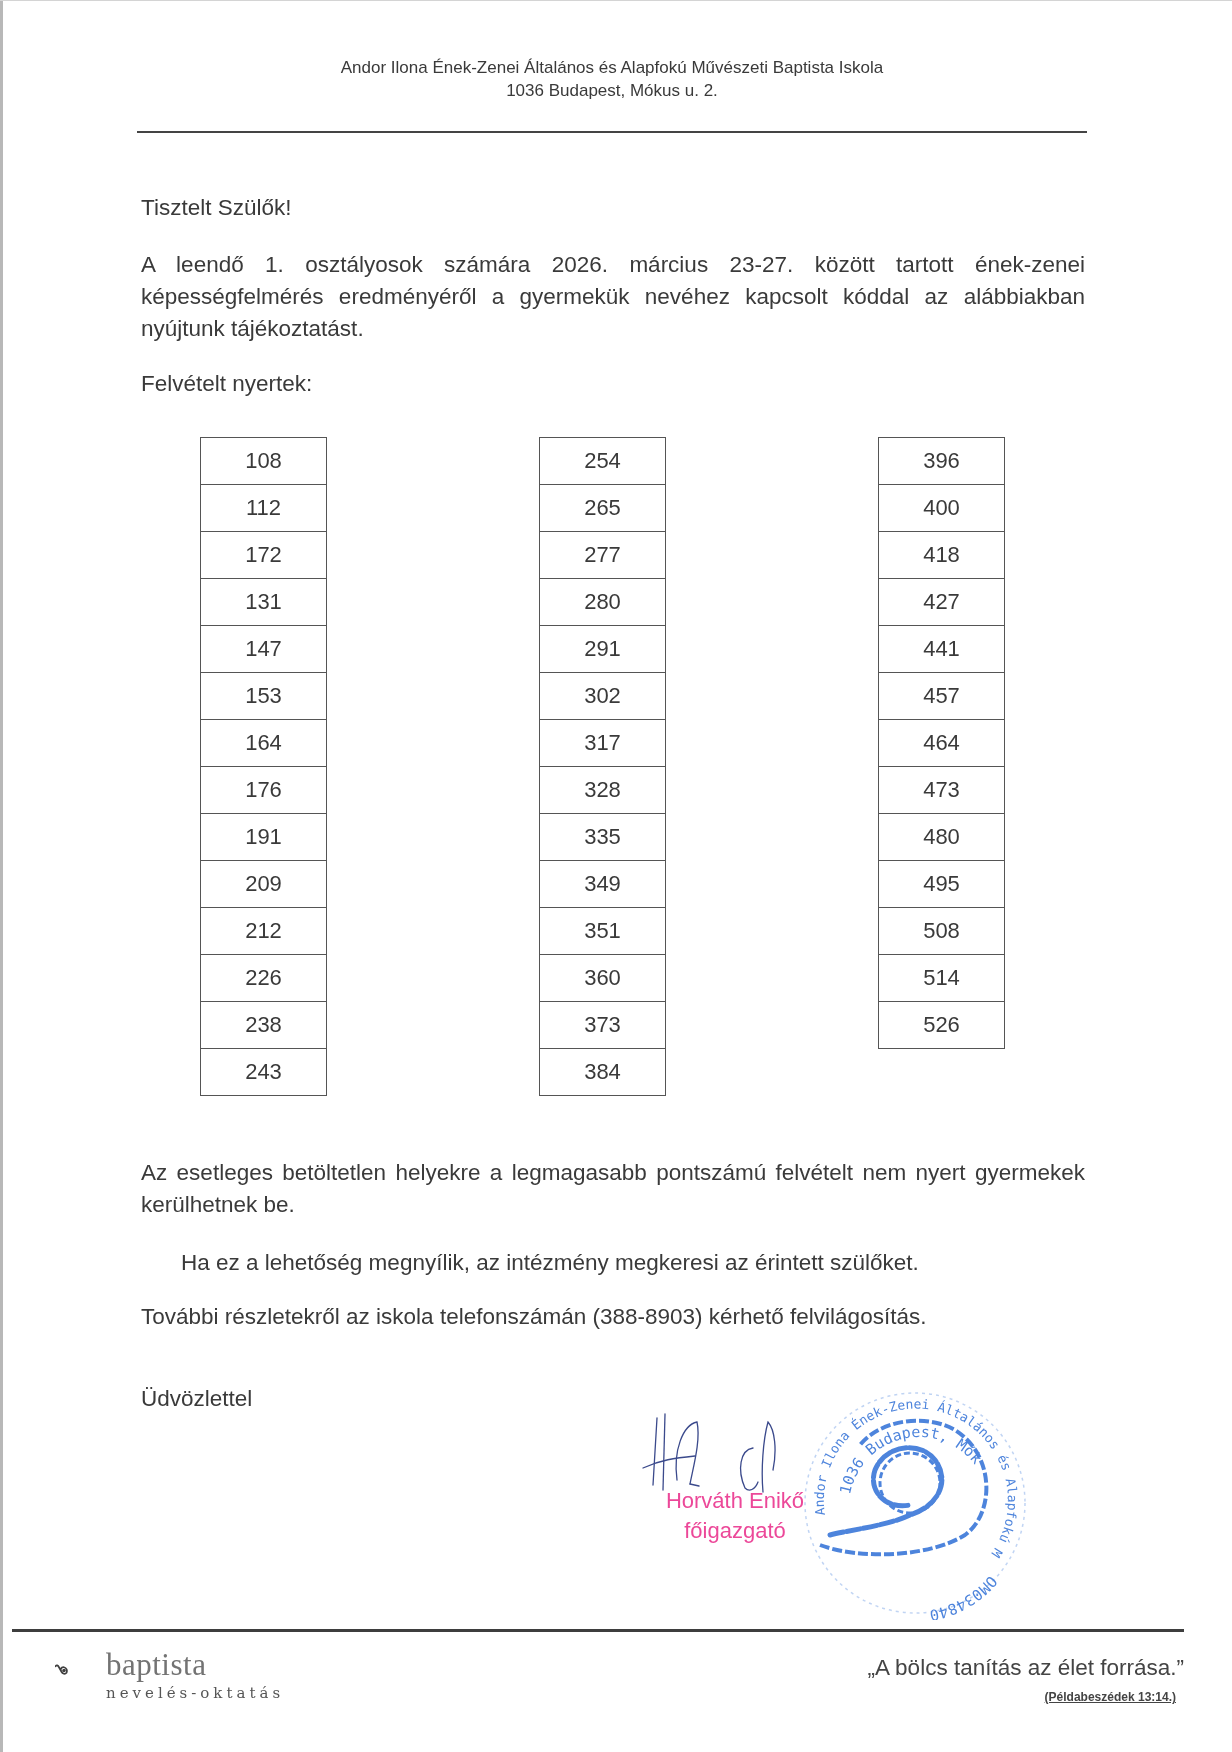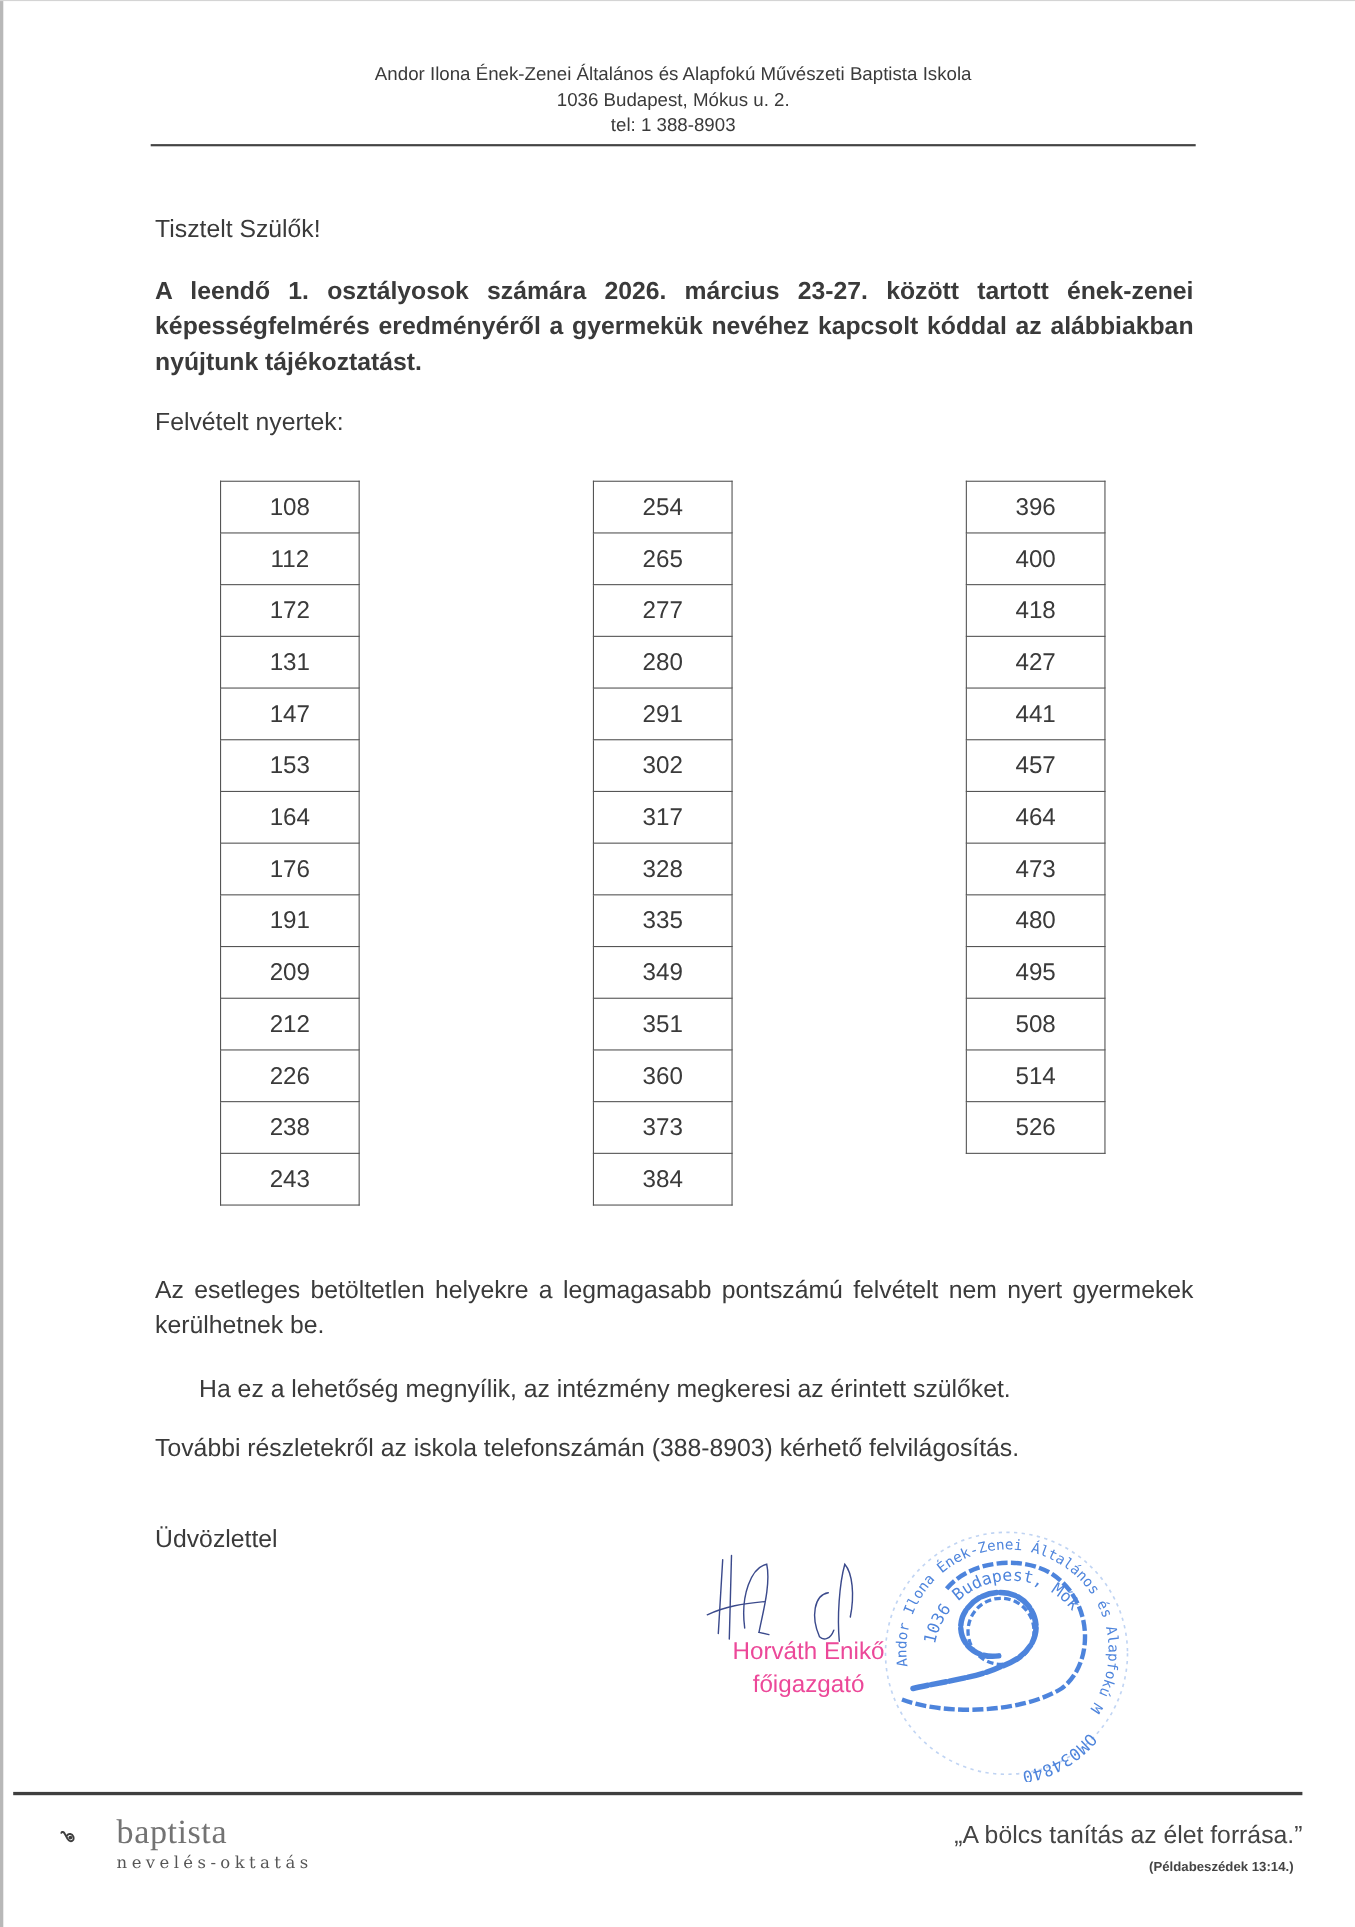--- a/index.html
+++ b/index.html
@@ -11,21 +11,21 @@
     .left-edge { position: absolute; left: 0; top: 0; width: 3px; height: 1752px; background: #b8b8b8; }
     .top-edge { position: absolute; left: 0; top: 0; width: 1232px; height: 1px; background: #d4d4d4; }
 
     .letterhead { position: absolute; left: 137px; top: 56px; width: 950px; text-align: center; font-size: 17px; line-height: 23px; color: #3a3a3a; }
     .header-rule { position: absolute; left: 137px; top: 131px; width: 950px; height: 2px; background: #444; }
 
     .text { position: absolute; left: 141px; width: 944px; font-size: 22.5px; line-height: 32px; color: #3a3a3a; }
     .justify { text-align: justify; text-align-last: left; }
 
     #greeting { top: 192px; }
-    #intro { top: 249px; font-weight: bold; }
+    #intro { top: 249px; }
     #admitted-label { top: 368px; }
 
     .code-table { position: absolute; top: 437px; width: 127px; border-collapse: collapse; }
     .code-table td {
       border: 1.5px solid #555; height: 46px; padding: 0; text-align: center;
       font-size: 22px; color: #3a3a3a;
     }
     #col-1 { left: 200px; }
     #col-2 { left: 539px; }
     #col-3 { left: 878px; }
@@ -40,32 +40,31 @@
     .signature { position: absolute; left: 635px; top: 1410px; width: 200px; height: 90px; z-index: 3; }
     .stamp { position: absolute; left: 790px; top: 1385px; width: 240px; height: 235px; z-index: 1; opacity: 0.85; }
 
     .footer-rule { position: absolute; left: 12px; top: 1629px; width: 1172px; height: 3px; background: #3e3e3e; }
 
     .logo { position: absolute; left: 55px; top: 1650px; width: 200px; height: 50px; }
     .logo-word { position: absolute; left: 106px; top: 1647px; font-family: Liberation Serif, serif; font-size: 31px; color: #737373; letter-spacing: 0.5px; }
     .logo-sub { position: absolute; left: 106px; top: 1684px; font-family: "DejaVu Serif", serif; font-size: 15px; color: #555; letter-spacing: 4px; }
 
     .motto { position: absolute; right: 48px; top: 1655px; font-size: 22.5px; color: #444; text-align: right; }
-    .motto-source { position: absolute; right: 56px; top: 1690px; font-size: 12px; font-weight: bold; color: #444; text-align: right; }
+    .motto-source { position: absolute; right: 56px; top: 1690px; font-size: 12px; font-weight: bold; color: #444; text-align: right; text-decoration: underline; }
   </style>
 </head>
 <body>
 
 <div class="left-edge"></div>
 <div class="top-edge"></div>
 
 <div class="letterhead">
   <div>Andor Ilona Ének-Zenei Általános és Alapfokú Művészeti Baptista Iskola</div>
   <div>1036 Budapest, Mókus u. 2.</div>
-  <div>tel: 1 388-8903</div>
 </div>
 <div class="header-rule"></div>
 
 <div class="text" id="greeting">Tisztelt Szülők!</div>
 <div class="text justify" id="intro">A leendő 1. osztályosok számára 2026. március 23-27. között tartott ének-zenei képességfelmérés eredményéről a gyermekük nevéhez kapcsolt kóddal az alábbiakban nyújtunk tájékoztatást.</div>
 <div class="text" id="admitted-label">Felvételt nyertek:</div>
 
 <table class="code-table" id="col-1">
     <tbody>
       <tr>

